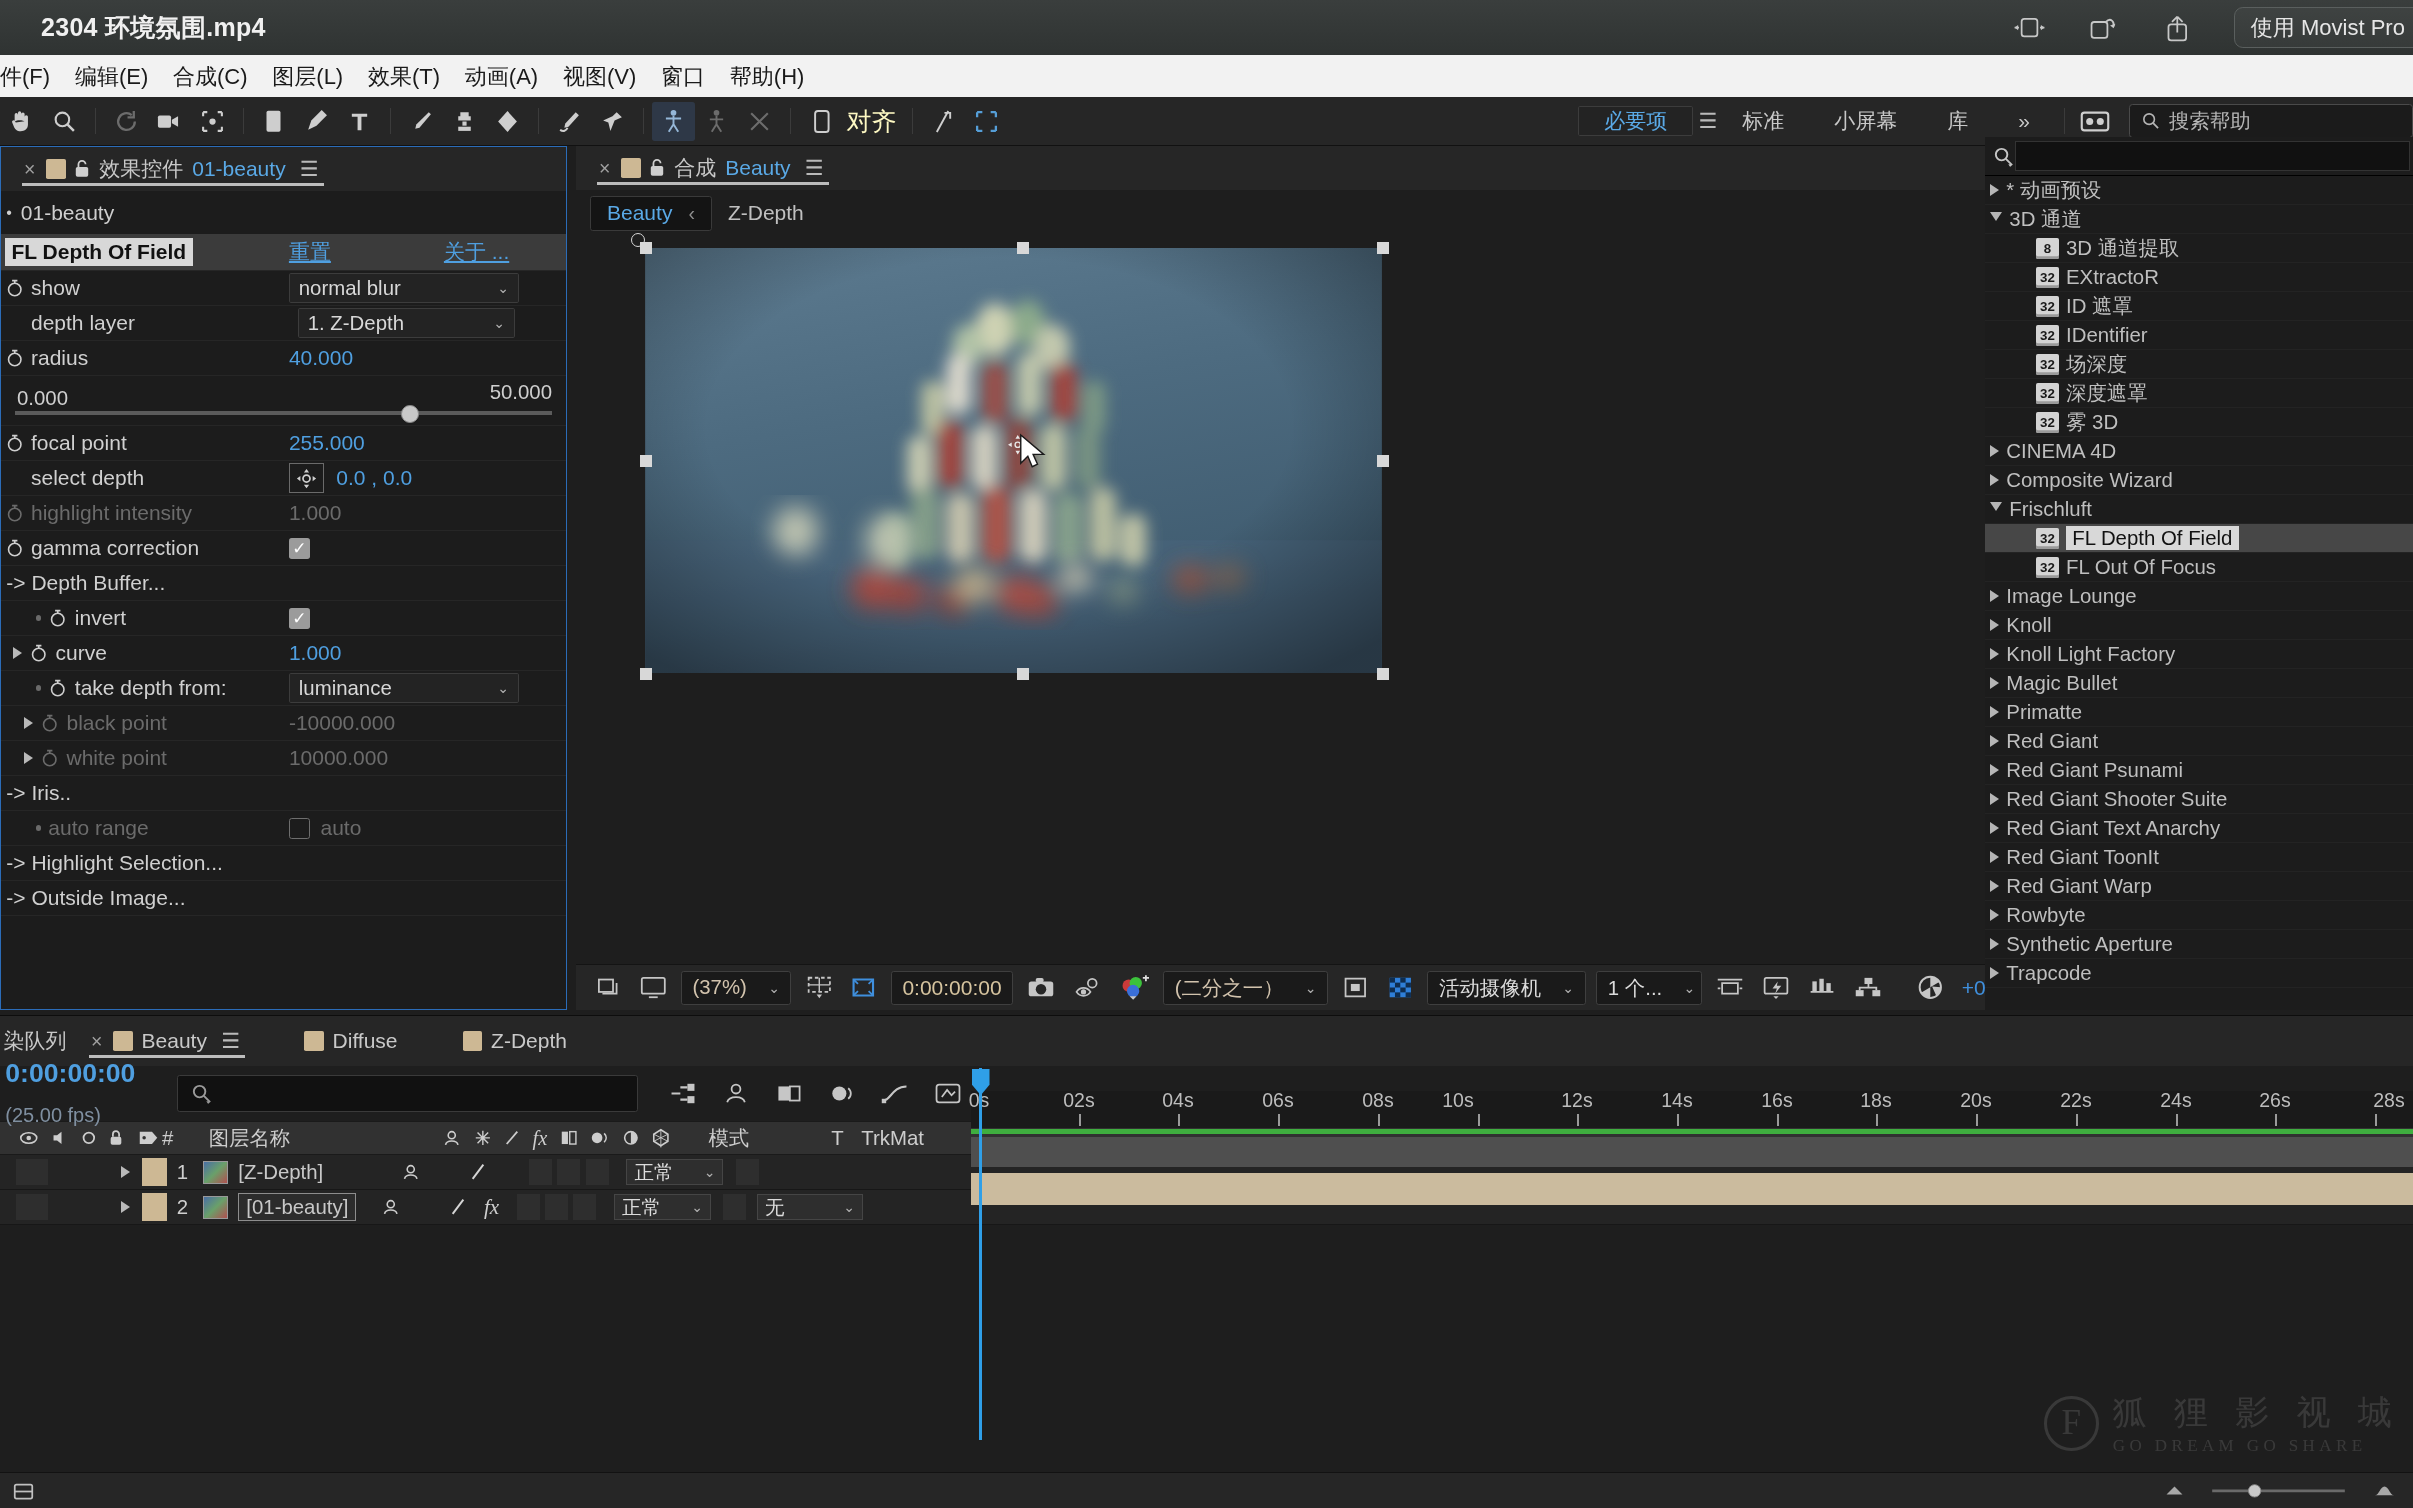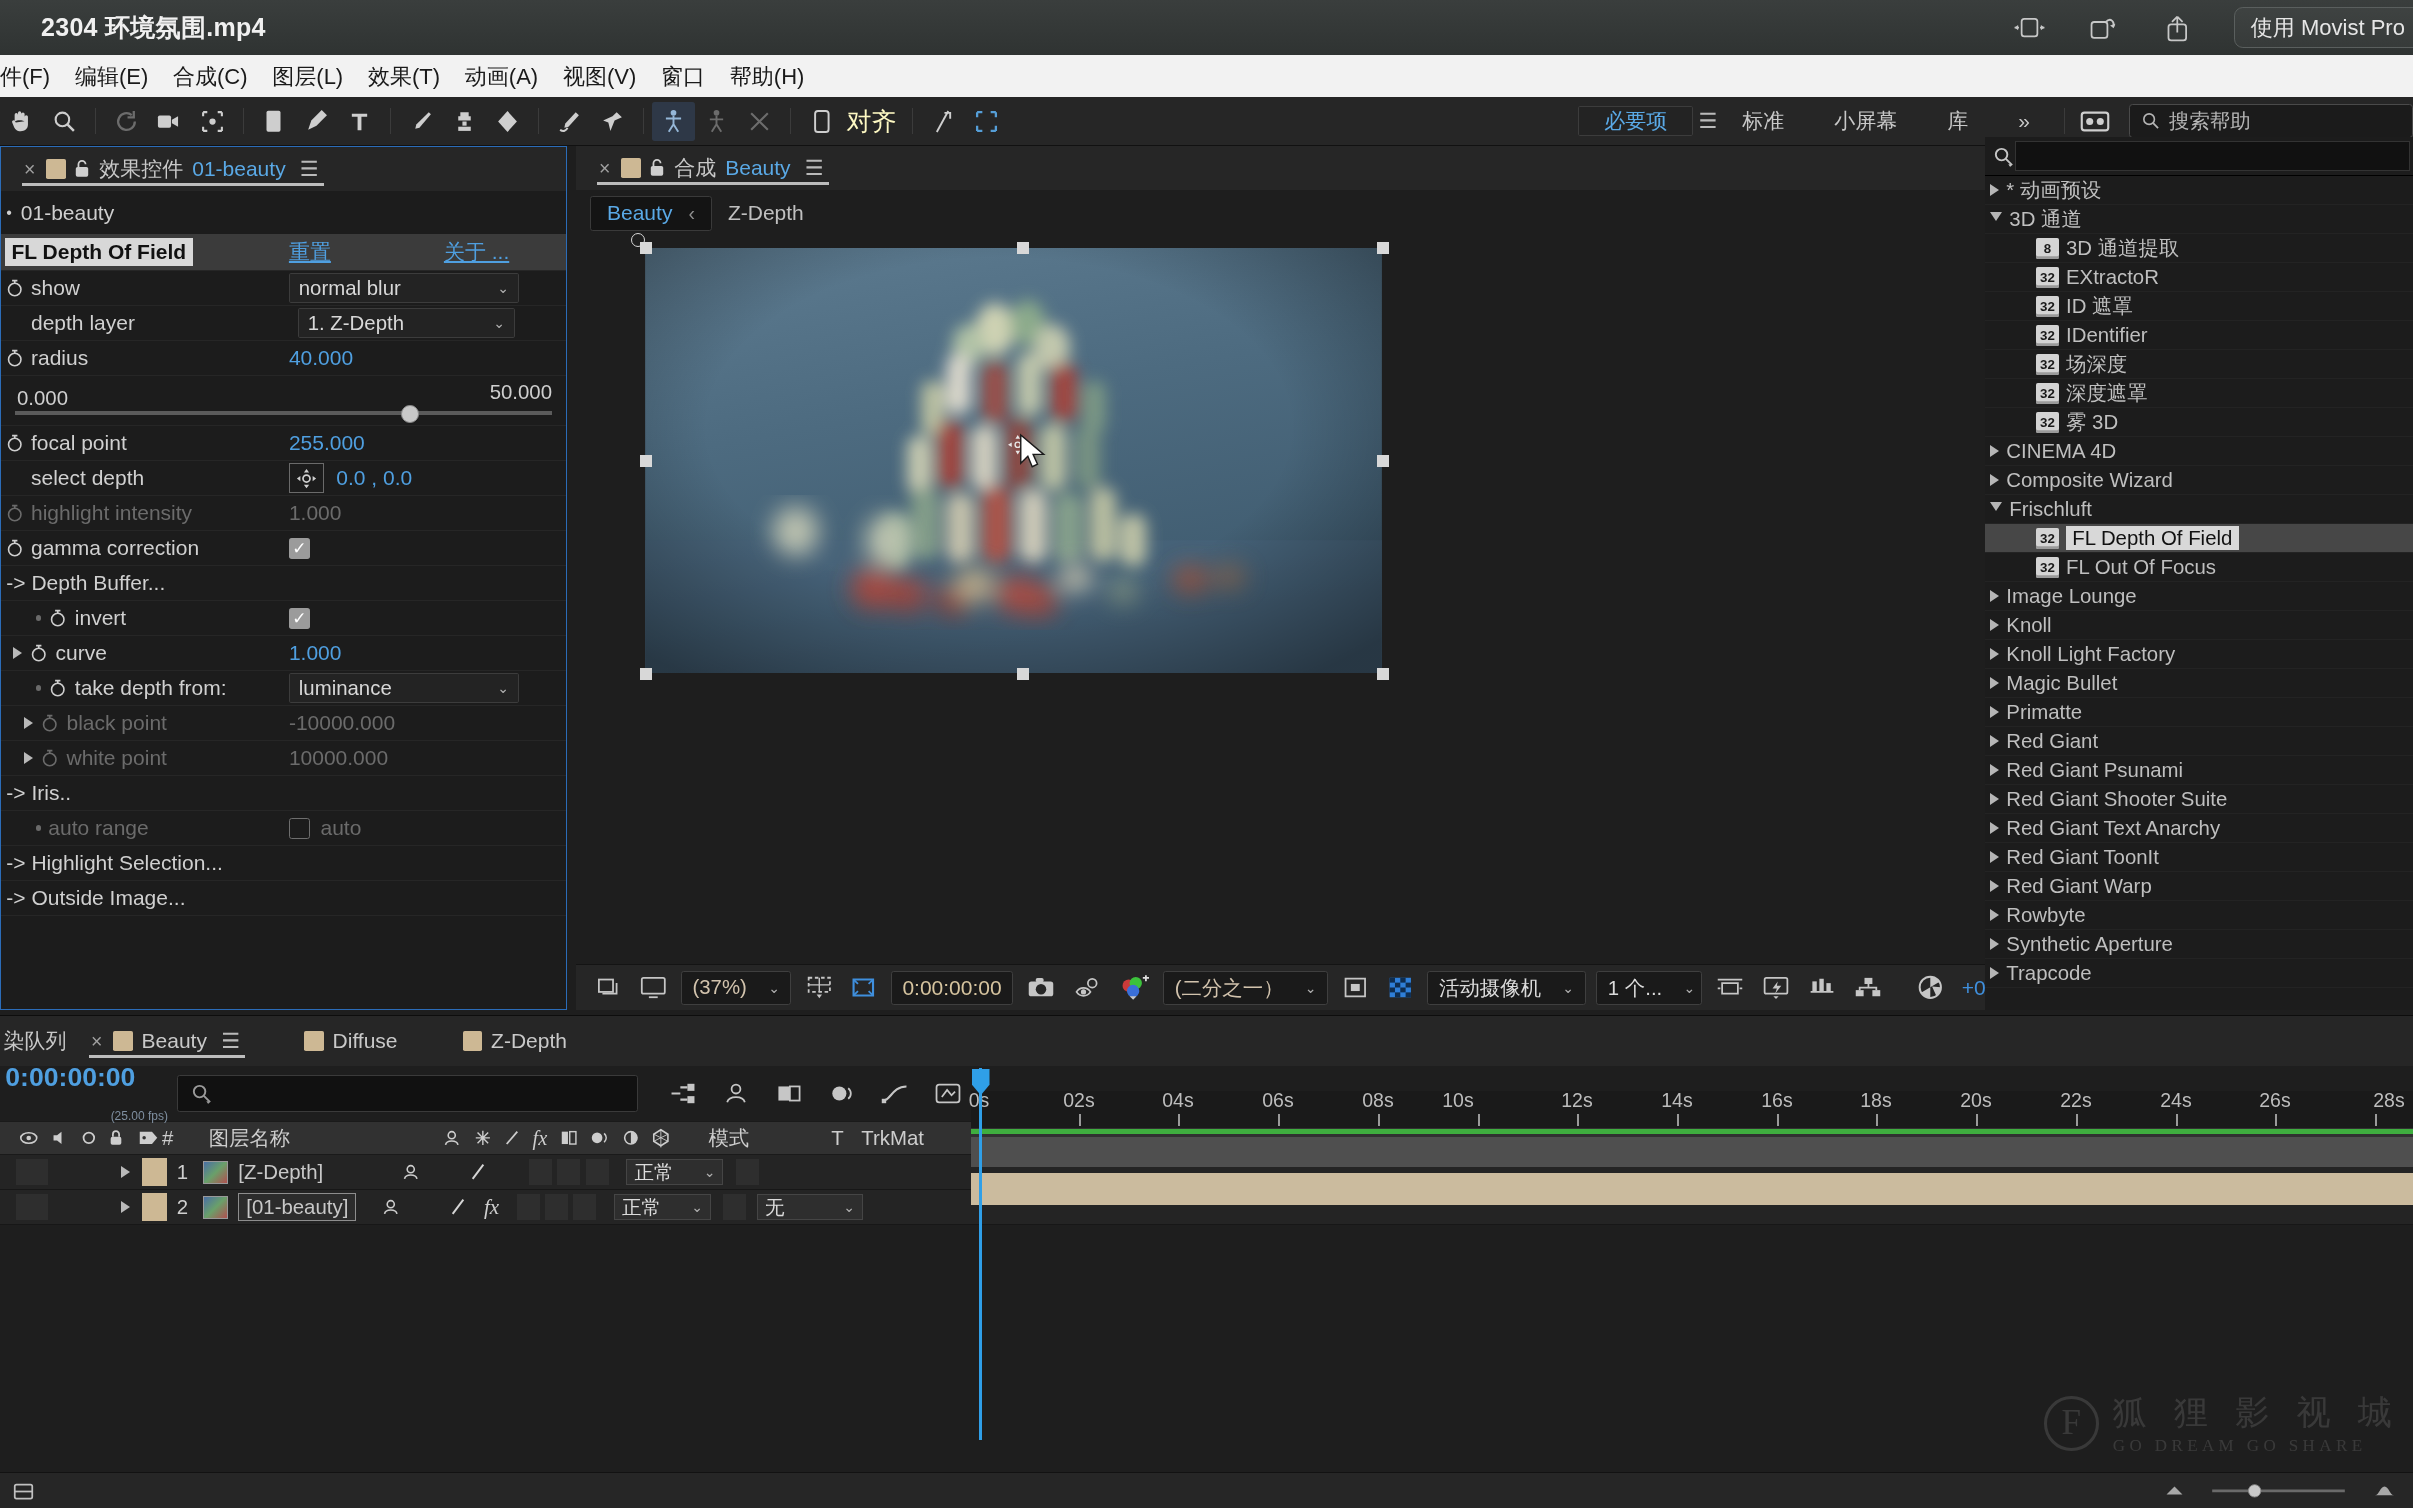--- a/index.html
+++ b/index.html
@@ -140,21 +140,21 @@
   .ename{color:#bfbfbf;}
   .erow.selrow .ename{background:#d8d8d8;color:#111;padding:0.9px 6.2px;}
 
   
   #tl{left:0;top:1015px;width:2413px;height:494px;background:#1e1e1e;border-top:0.9px solid #0d0d0d;}
   .tltabs{height:50px;display:flex;align-items:center;background:#262626;}
   .tltabs .qlabel{font-size:21px;color:#c8c8c8;padding:0 14px 0 3.5px;}
   .tlhead{height:55px;display:flex;align-items:center;background:#1e1e1e;}
   .tcode{width:168px;padding-left:5.3px;}
   .tcode .t1{font-size:26.6px;color:#4f9fe0;font-weight:bold;line-height:1;}
-  .tcode .t2{font-size:12px;color:#7f8fa0;margin-top:18px;text-align:right;}
+  .tcode .t2{font-size:20px;color:#7f8fa0;margin-top:18px;}
   .srch{
     width:461px;height:37px;background:#111;border:0.9px solid #3a3a3a;border-radius:2.7px;
     display:flex;align-items:center;padding-left:12.4px;color:#8a8a8a;font-size:20.4px;margin-left:8.9px;
   }
   .tlicons{display:flex;align-items:center;gap:23px;margin-left:30px;}
   .colhdr{height:34px;background:#313131;display:flex;align-items:center;font-size:20.4px;color:#cdcdcd;border-top:0.9px solid #1a1a1a;border-bottom:0.9px solid #1a1a1a;}
   .lrow{height:35px;display:flex;align-items:center;font-size:20.4px;border-bottom:0.9px solid #171717;background:#242424;}
   .lrow .num2{color:#cfcfcf;width:30px;text-align:center;}
   .layerthumb{width:25px;height:23px;background:linear-gradient(135deg,#4a6fa5 0%,#6aa06a 50%,#b05050 100%);border:0.9px solid #999;}
   .lname{color:#c8c8c8;}

